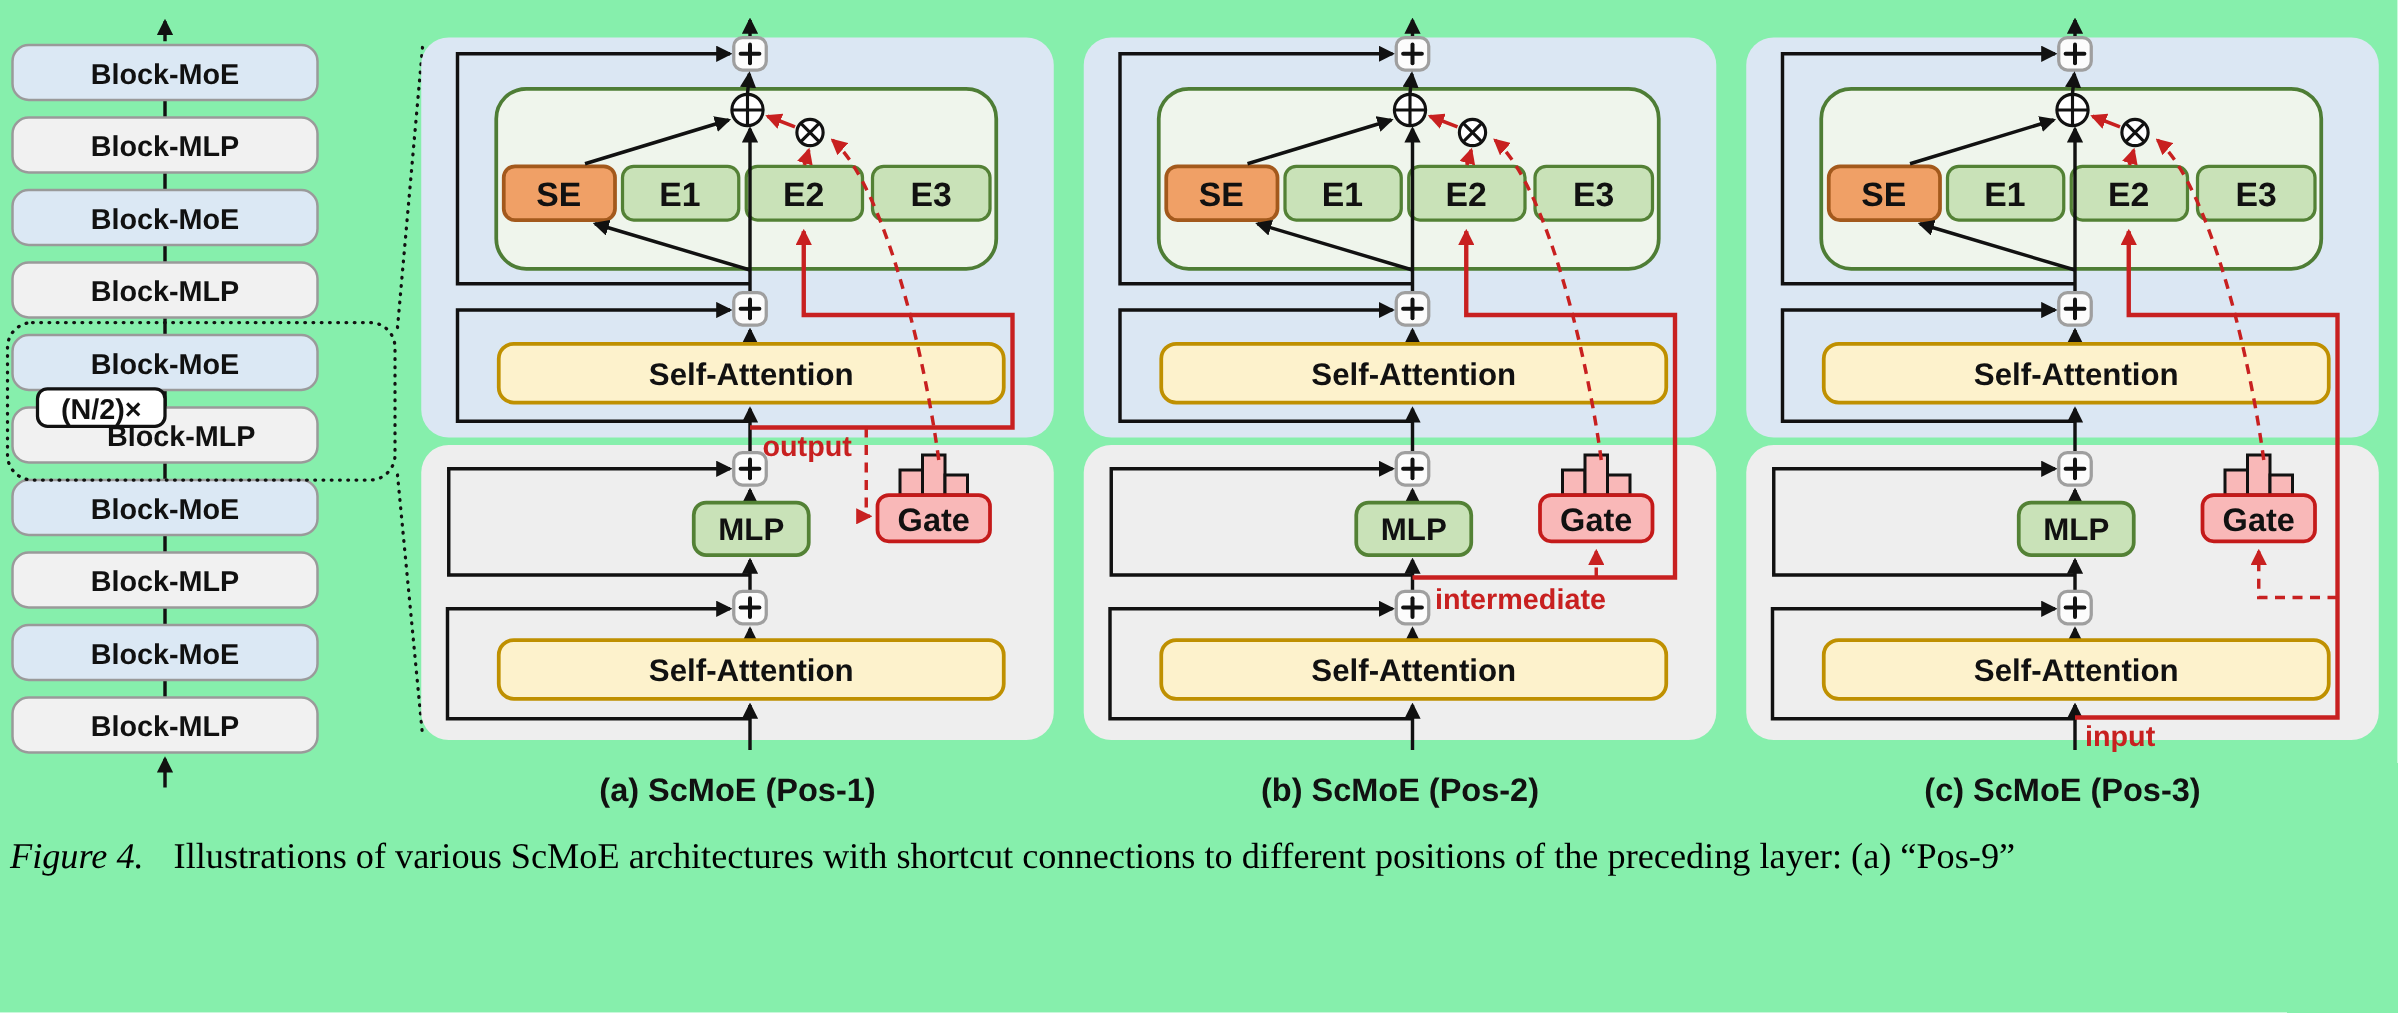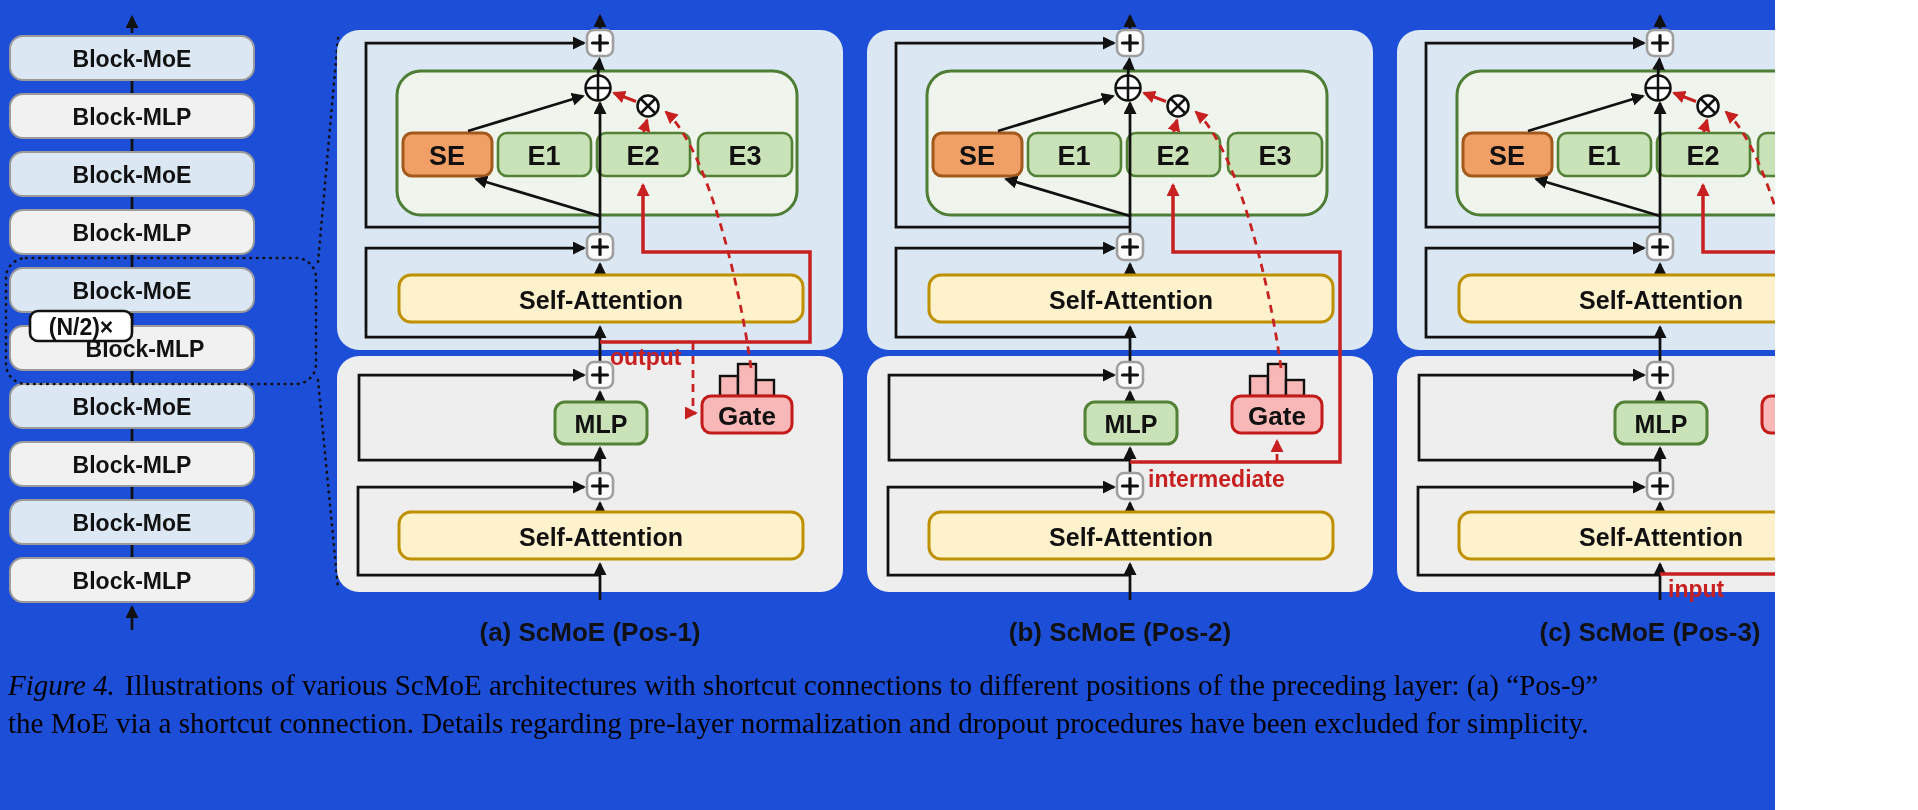--- a/index.html
+++ b/index.html
@@ -1,16 +1,16 @@
 <!DOCTYPE html>
 <html><head>
 <meta charset="utf-8">
 <style>
   html,body{margin:0;padding:0;background:#ffffff;}
-  #page{position:relative;width:1775px;height:810px;background:#1d4ed8;overflow:hidden;
+  #page{position:relative;width:1918px;height:810px;background:#86efac;overflow:hidden;
         font-family:"Liberation Sans",sans-serif;}
   svg{position:absolute;left:0;top:0;}
   
   .blk{stroke:#111;stroke-width:2.75;fill:none;}
   .red{stroke:#c82020;stroke-width:3.5;fill:none;}
   .redthin{stroke:#c82020;stroke-width:3;fill:none;}
   .reddash{stroke:#c82020;stroke-width:2.75;fill:none;stroke-dasharray:8 6;}
   .dotted{stroke:#111;stroke-width:2.6;fill:none;stroke-dasharray:0.6 6;stroke-linecap:round;}
   
   .stack-blk{stroke:#9a9a9a;stroke-width:2;}
@@ -32,21 +32,21 @@
   .t-exp{font-size:27px;font-weight:600;}
   .t-gate{font-size:26px;font-weight:600;}
   .t-chip{font-size:23px;font-weight:600;}
   .t-cap{font-size:26px;font-weight:600;}
   .t-cap-b{font-size:26px;font-weight:800;}
   .t-red{font-size:23px;font-weight:700;fill:#c82020;}
   
   #figcaption{position:absolute;left:8px;top:666px;width:1904px;
     font-family:"Liberation Serif",serif;font-size:29px;line-height:38px;color:#000;}
   #figcaption .line{white-space:nowrap;}
-  #figcaption .figlabel{font-style:italic;margin-right:10px;}
+  #figcaption .figlabel{font-style:italic;margin-right:24px;}
 </style>
 </head>
 <body>
 
 <div id="page">
 
 <svg width="1918" height="658" viewBox="0 0 1918 658" xmlns="http://www.w3.org/2000/svg">
 
   <defs>
     <marker id="mb" viewBox="0 0 10 10" refX="8.5" refY="5" markerWidth="13" markerHeight="13" markerUnits="userSpaceOnUse" orient="auto-start-reverse">
@@ -255,16 +255,15 @@
     <use href="#panel-core" xlink:href="#panel-core" x="0"></use>
     <path class="red" d="M600,574 H810 V252 H643 V185" marker-end="url(#mr)"></path>
     <path class="reddash" d="M810,478 H747 V441" marker-end="url(#mr)"></path>
     <text class="t-red" x="608" y="589" dominant-baseline="central">input</text>
     <text class="t-cap" x="590" y="632" text-anchor="middle" dominant-baseline="central">(c) ScMoE (Pos-3)</text>
   </g>
 </svg>
 
 <div id="figcaption">
   <div class="line"><span class="figlabel">Figure 4.</span><span>Illustrations of various ScMoE architectures with shortcut connections to different positions of the preceding layer: (a) “Pos-9”</span></div>
-  <div class="line">the MoE via a shortcut connection. Details regarding pre-layer normalization and dropout procedures have been excluded for simplicity.</div>
 </div>
 
 </div>
 
 </body></html>

